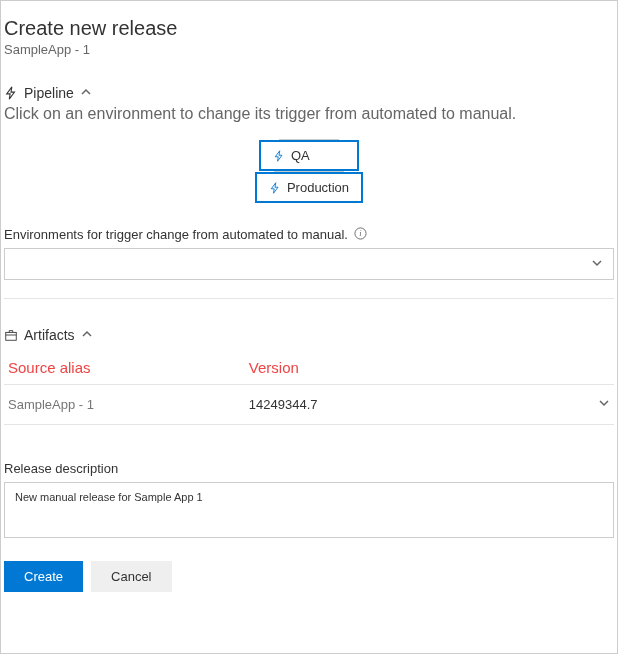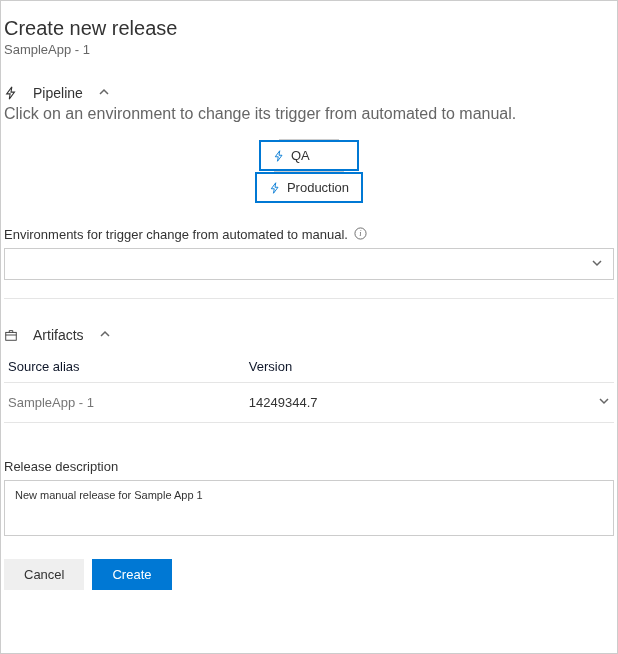--- a/index.html
+++ b/index.html
@@ -23,21 +23,21 @@
       margin-bottom: 2px;
     }
     .subtitle {
       font-size: 13px;
       color: #666;
       margin-bottom: 28px;
     }
     .section-header {
       display: flex;
       align-items: center;
-      gap: 15px;
+      gap: 6px;
       margin-bottom: 4px;
     }
     .section-header .icon {
       color: #333;
       display: inline-flex;
     }
     .section-title {
       font-size: 14px;
       font-weight: 400;
       color: #333;
@@ -121,22 +121,22 @@
       display: flex;
       padding: 12px 4px;
       border-bottom: 1px solid #e5e5e5;
       align-items: center;
     }
     .col-alias { flex: 0 0 40%; font-size: 13px; }
     .col-version { flex: 1; font-size: 13px; }
     .col-chevron { flex: 0 0 20px; text-align: right; color: #666; }
     .artifacts-header .col-alias,
     .artifacts-header .col-version {
-      color: #0f172a;
-      font-size: 13px;
+      color: #ef4444;
+      font-size: 15px;
     }
     .artifacts-row .col-alias { color: #767676; }
     .artifacts-row .col-version { color: #333; }
     .release-desc-section { margin-top: 36px; }
     .textarea {
       width: 100%;
       border: 1px solid #ccc;
       min-height: 56px;
       padding: 8px 10px;
       font-family: inherit;
@@ -259,17 +259,17 @@
       </div>
     </div>
   </div>
 
   <div class="release-desc-section">
     <div class="field-label" style="margin-bottom:6px;">Release description</div>
     <textarea class="textarea" style="">New manual release for Sample App 1</textarea>
   </div>
 
   <div class="buttons">
+    <button class="btn btn-primary">Create</button>
     <button class="btn btn-secondary">Cancel</button>
-    <button class="btn btn-primary">Create</button>
   </div>
 
 </div>
 
 </body></html>

